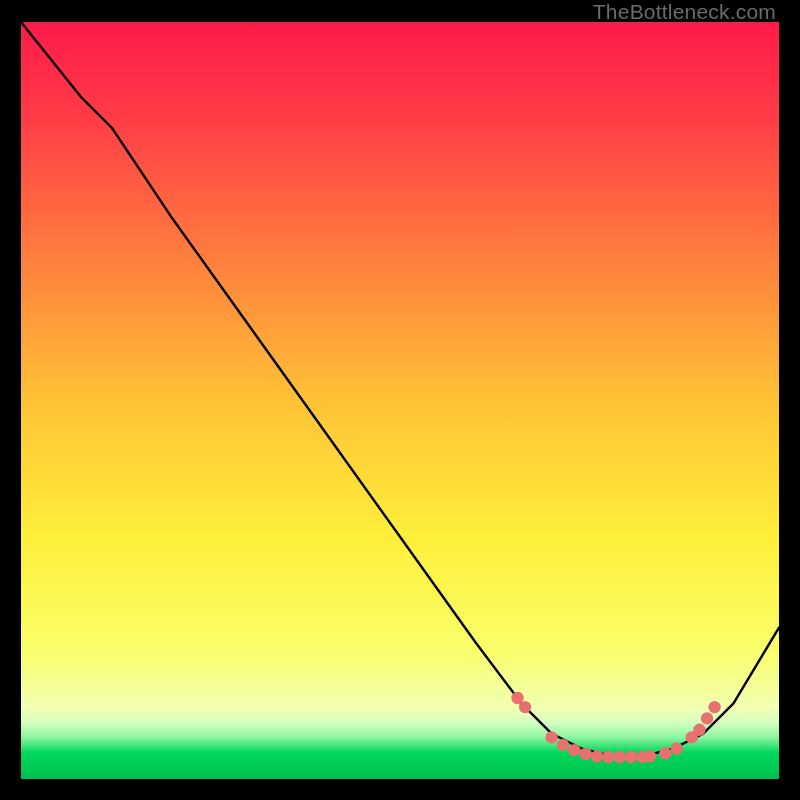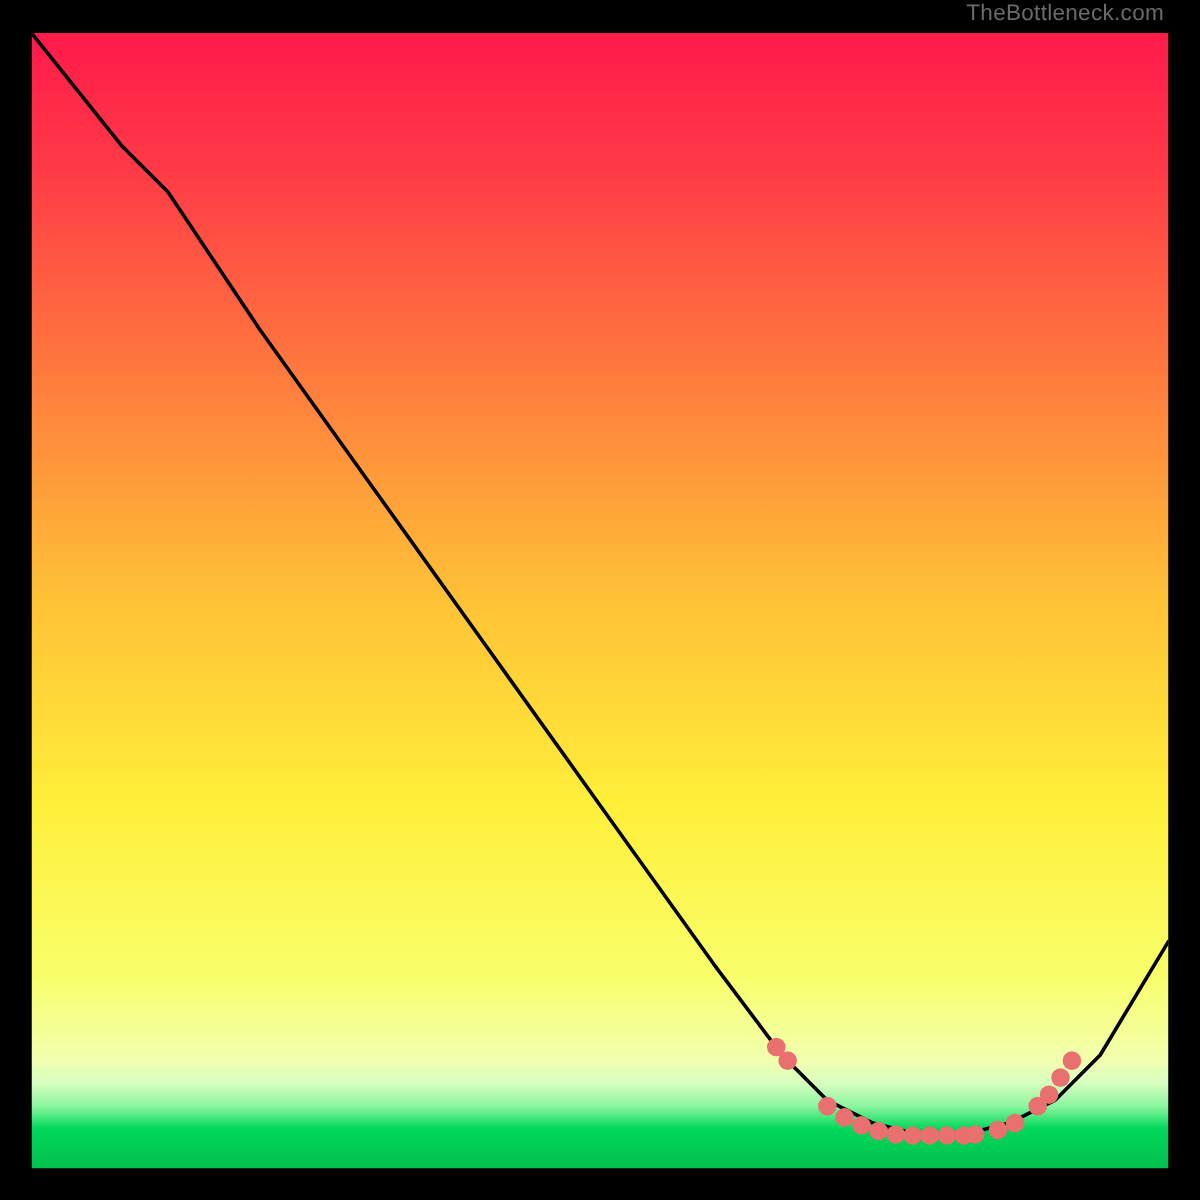--- a/index.html
+++ b/index.html
@@ -24,21 +24,21 @@
     left: 0;
     top: 0;
     width: 758px;
     height: 757px;
   }
   .watermark {
     position: absolute;
     top: 0px;
     right: 24px;
     color: #6b6b6b;
-    font-size: 15px;
+    font-size: 21px;
     font-weight: 500;
     letter-spacing: 0.2px;
     z-index: 10;
   }
   svg { display: block; }
 </style>
 </head>
 <body>
 
 <div class="watermark">TheBottleneck.com</div>

